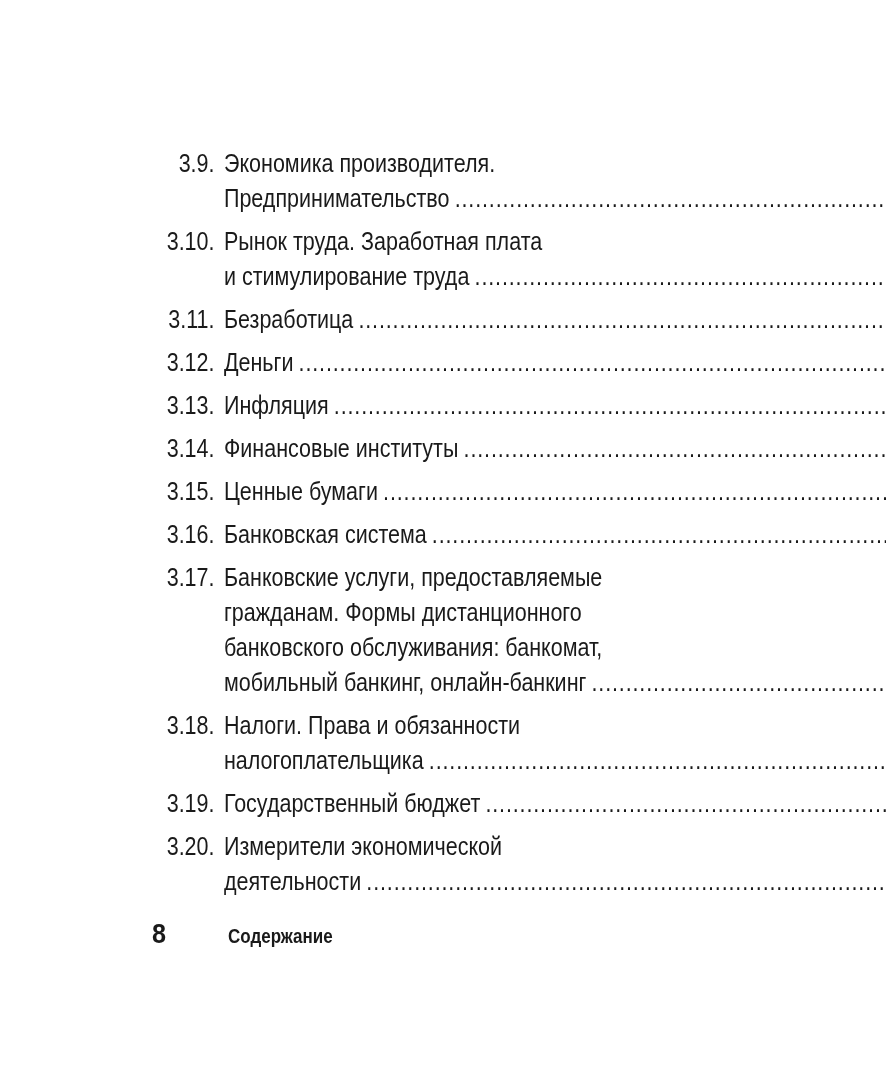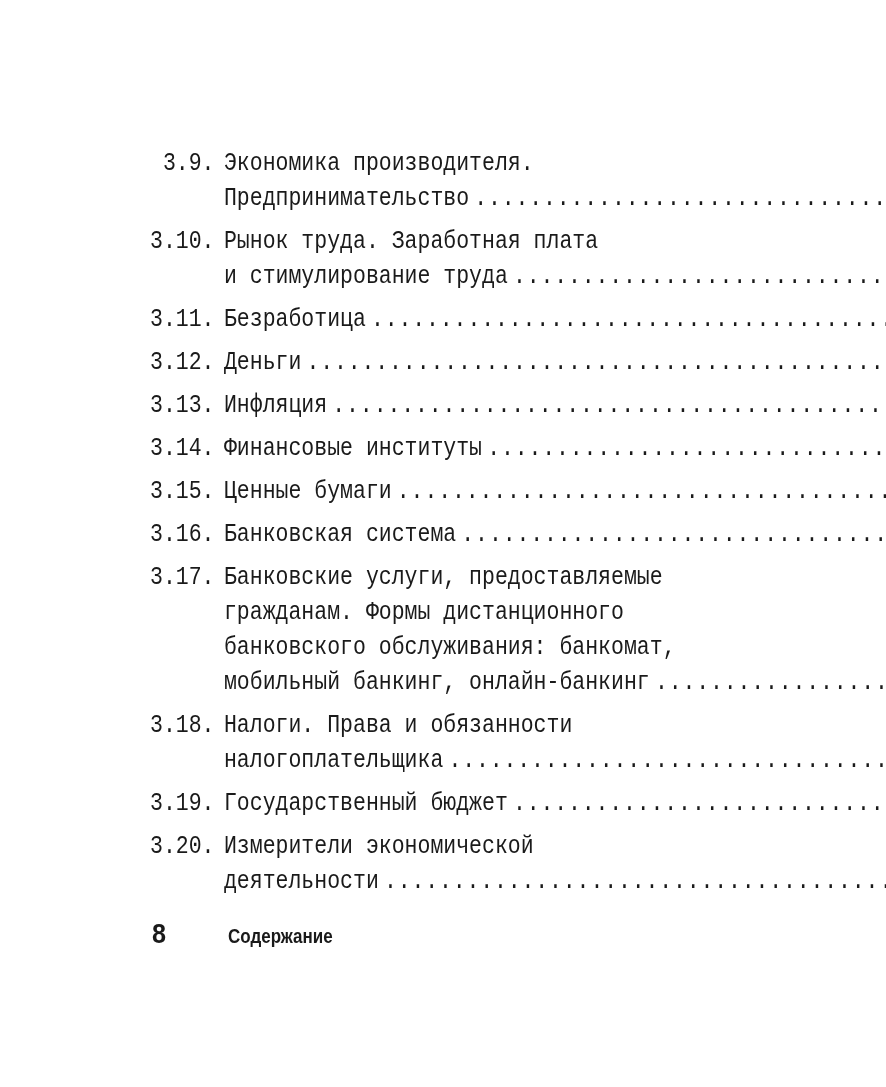--- a/index.html
+++ b/index.html
@@ -1,21 +1,21 @@
 <!DOCTYPE html>
 <html><head>
   <meta charset="utf-8">
   <style>
     html, body { margin: 0; padding: 0; background: #ffffff; }
     body {
       width: 886px; height: 1087px; position: relative; overflow: hidden;
       font-family: "Liberation Sans", sans-serif; color: #1a1a1a;
     }
     .toc {
-      position: absolute; left: 150px; top: 146px; width: 608px; font-family: Liberation Mono, monospace;
+      position: absolute; left: 150px; top: 146px; width: 608px;
     }
     .entry {
       display: flex; align-items: flex-start;
       font-size: 25px; line-height: 35px;
       margin-bottom: 8px;
       transform: scaleX(0.86); transform-origin: left top;
       width: 707px;
     }
     .num { width: 75px; text-align: right; padding-right: 11px; flex: none; }
     .body { flex: 1; }

